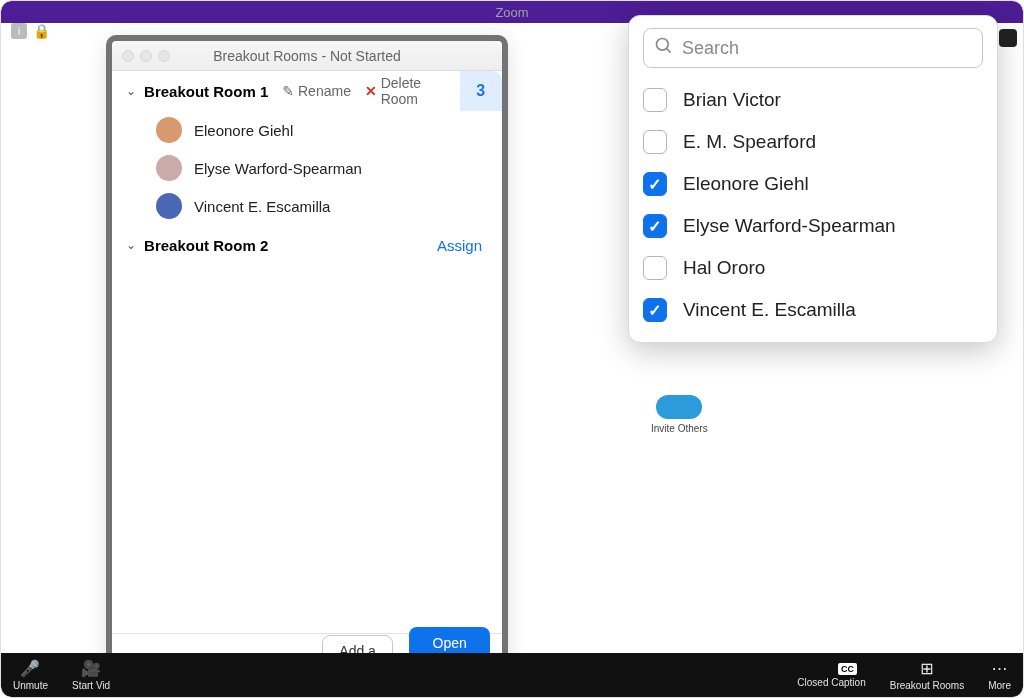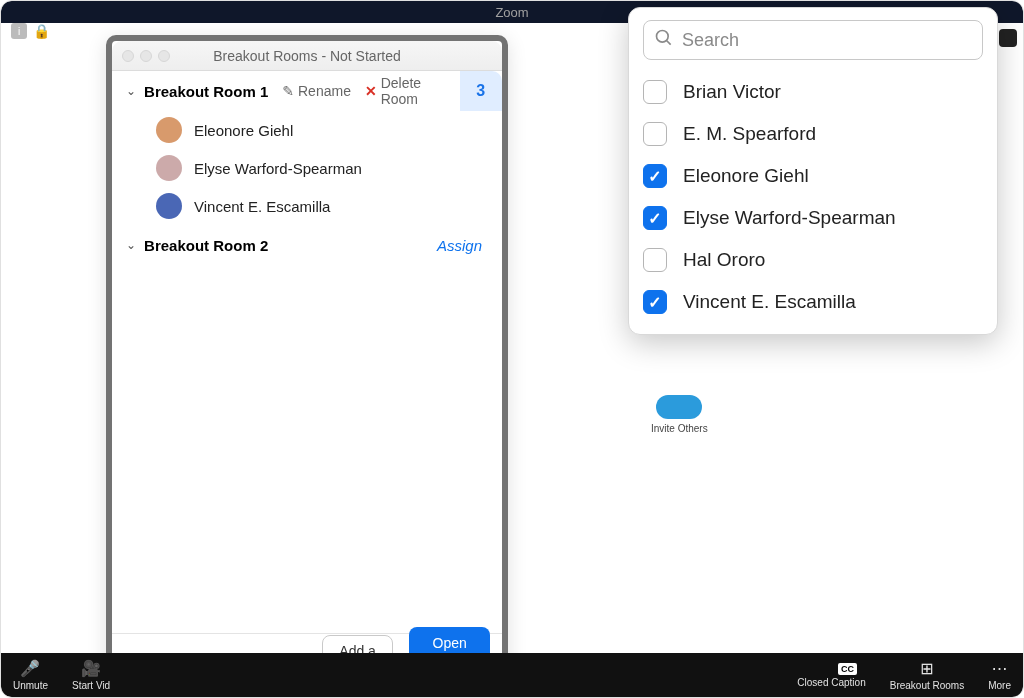--- a/index.html
+++ b/index.html
@@ -12,21 +12,21 @@
       overflow: hidden;
       border-radius: 12px;
       border: 1px solid #e0e0e0;
     }
     
     .outer-top {
       height: 22px;
       display: flex;
       align-items: center;
       justify-content: center;
-      background: #0f172a;
+      background: #4c1d95;
       border-top-left-radius: 10px;
       border-top-right-radius: 10px;
       position: relative;
     }
     .outer-title {
       font-size: 13px;
       color: #a0a0a0;
     }
     .outer-icons {
       position: absolute;
@@ -92,21 +92,21 @@
     .count-badge {
       width: 54px;
       height: 40px;
       margin: -10px -14px -10px 18px;
       display: flex; align-items:center; justify-content:center;
       background:#e0edff; color:#1a73e8; font-weight:600;
       border-top-right-radius: 10px;
       font-size: 16px;
     }
     .assign-link {
-      color:#0e72ed; font-size:15px; font-weight:500; padding-right:6px;font-style:italic;
+      color:#0e72ed; font-size:15px; font-weight:500; padding-right:6px;
     }
 
     .participant {
       display:flex; align-items:center; height: 38px;
       padding-left: 44px;
       font-size: 15px; color:#222;
     }
     .avatar {
       width:26px; height:26px; border-radius:50%;
       margin-right: 12px;
@@ -134,21 +134,21 @@
       padding: 7px 16px; border-radius:8px; font-size:14px;
     }
     .btn-primary {
       border:none; background:#0e72ed; color:#fff;
       padding: 8px 18px; border-radius:8px; font-size:14px; font-weight:500;
     }
 
     
     .assign-popover {
       position:absolute;
-      left: 627px; top: 6px;
+      left: 627px; top: 14px;
       width: 370px;
       background:#fff;
       border:1px solid #d9d9d9;
       border-radius:12px;
       box-shadow:0 8px 30px rgba(0,0,0,.22);
       padding: 12px 14px 12px 14px;
       z-index: 50;
     }
     .search-box {
       display:flex; align-items:center;

